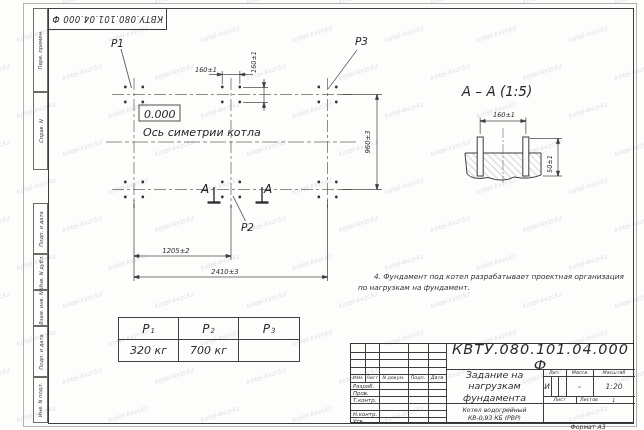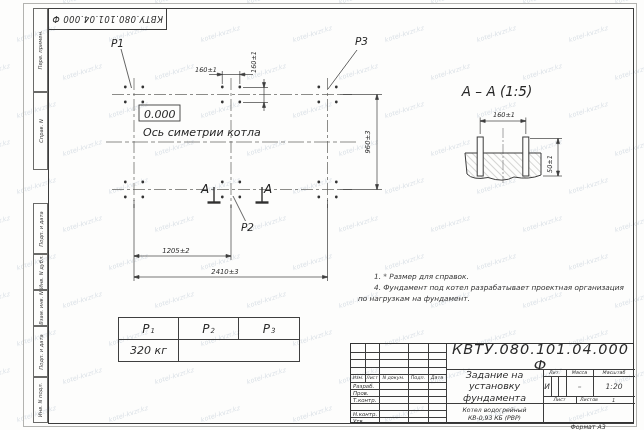--- a/index.html
+++ b/index.html
@@ -311,24 +311,24 @@
       </div>
     <div class="lt-cell lt-head">
         <span>P</span>
         <span class="psub">2</span>
       </div>
     <div class="lt-cell lt-head">
         <span>P</span>
         <span class="psub">3</span>
       </div>
     <div class="lt-cell lt-row2">320 кг</div>
+    <div class="lt-cell lt-row2">700 кг</div>
   </div>
 
   <div class="abs notes">
-    <p>1. * Размер для справок.</p>
     <p>4. Фундамент под котел разрабатывает проектная организация по нагрузкам на фундамент.</p>
   </div>
 
   <div class="abs tb">
 
     <div class="vl" style="left:14px;top:0;height:37.5px;"></div>
     <div class="vl" style="left:28px;top:0;height:80px;"></div>
     <div class="vl" style="left:57px;top:0;height:80px;"></div>
     <div class="vl" style="left:77px;top:0;height:80px;"></div>
     <div class="vl" style="left:95px;top:0;height:80px;"></div>
@@ -365,21 +365,21 @@
     <div class="lbl" style="left:2px;top:53px;">Т.контр.</div>
     <div class="lbl" style="left:2px;top:60.1px;"></div>
     <div class="lbl" style="left:2px;top:67.2px;">Н.контр.</div>
     <div class="lbl" style="left:2px;top:74.3px;">Утв.</div>
 
     <div class="abs doc-num ctr">КВТУ.080.101.04.000 Ф</div>
 
     <div class="abs tb-name ctr">
       <div>
         <div>Задание на</div>
-        <div>установку</div>
+        <div>нагрузкам</div>
         <div>фундамента</div>
       </div>
     </div>
 
     <div class="abs tb-prod ctr">
       <div>
         <div>Котел водогрейный</div>
         <div>КВ-0,93 КБ (РВР)</div>
       </div>
     </div>

